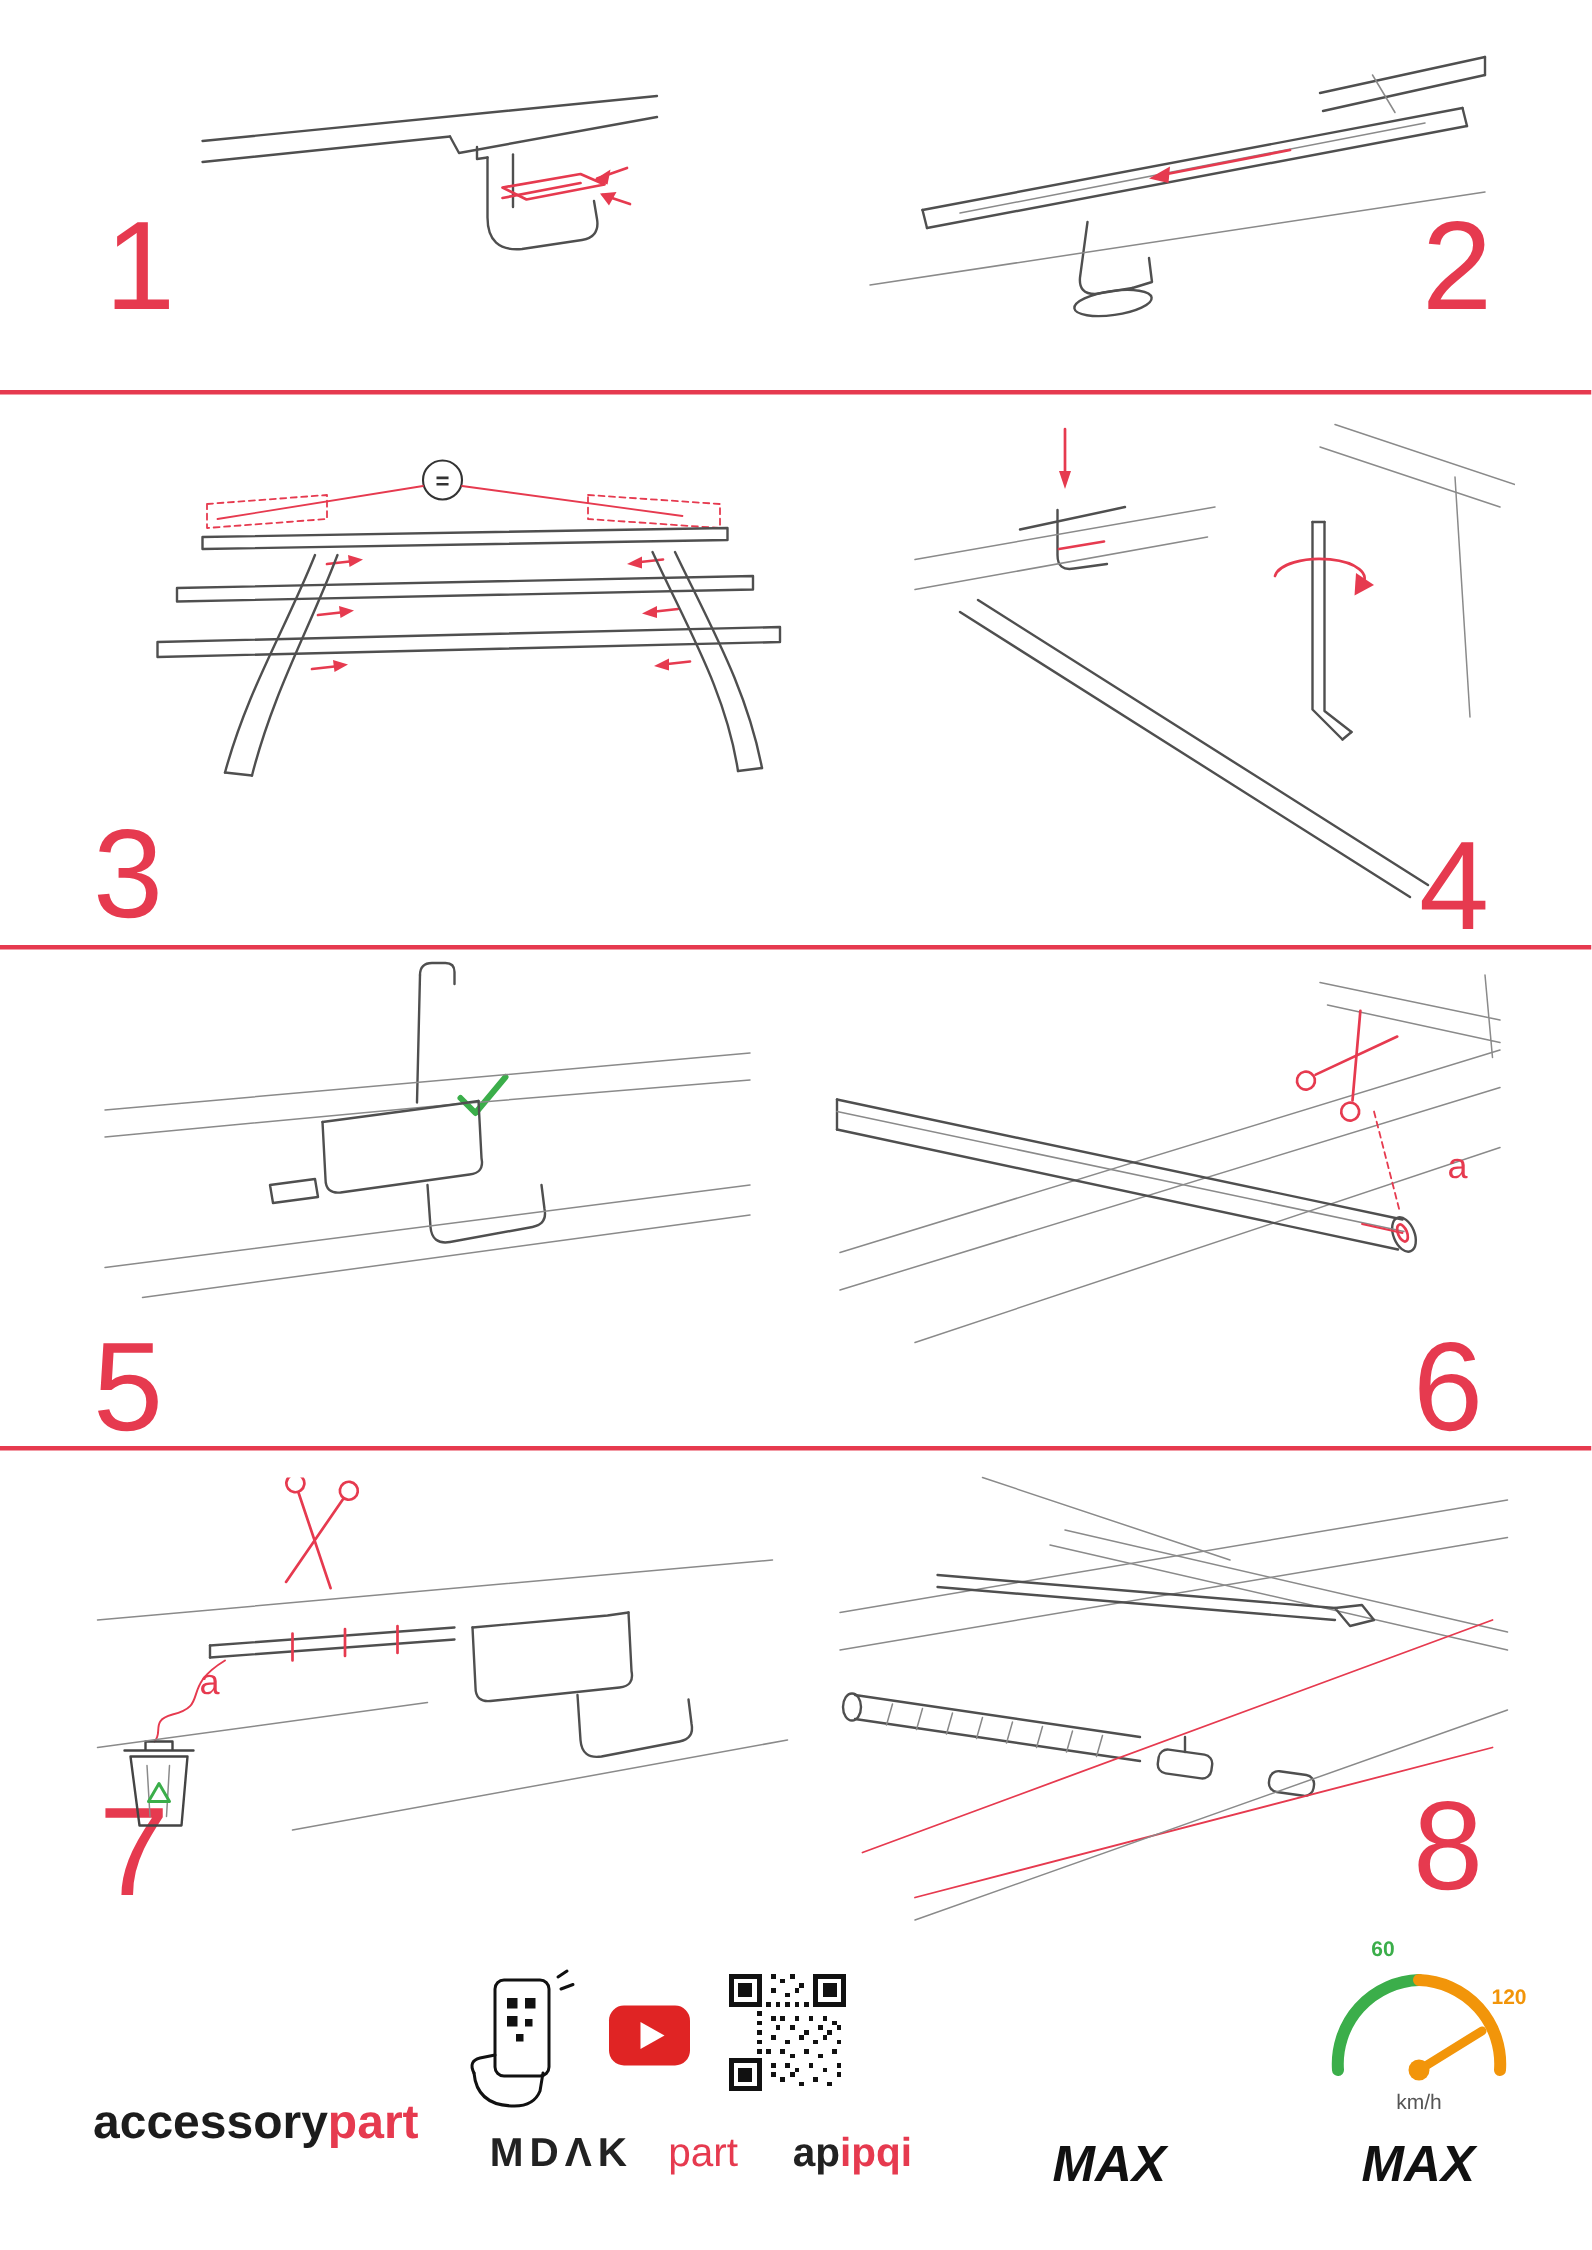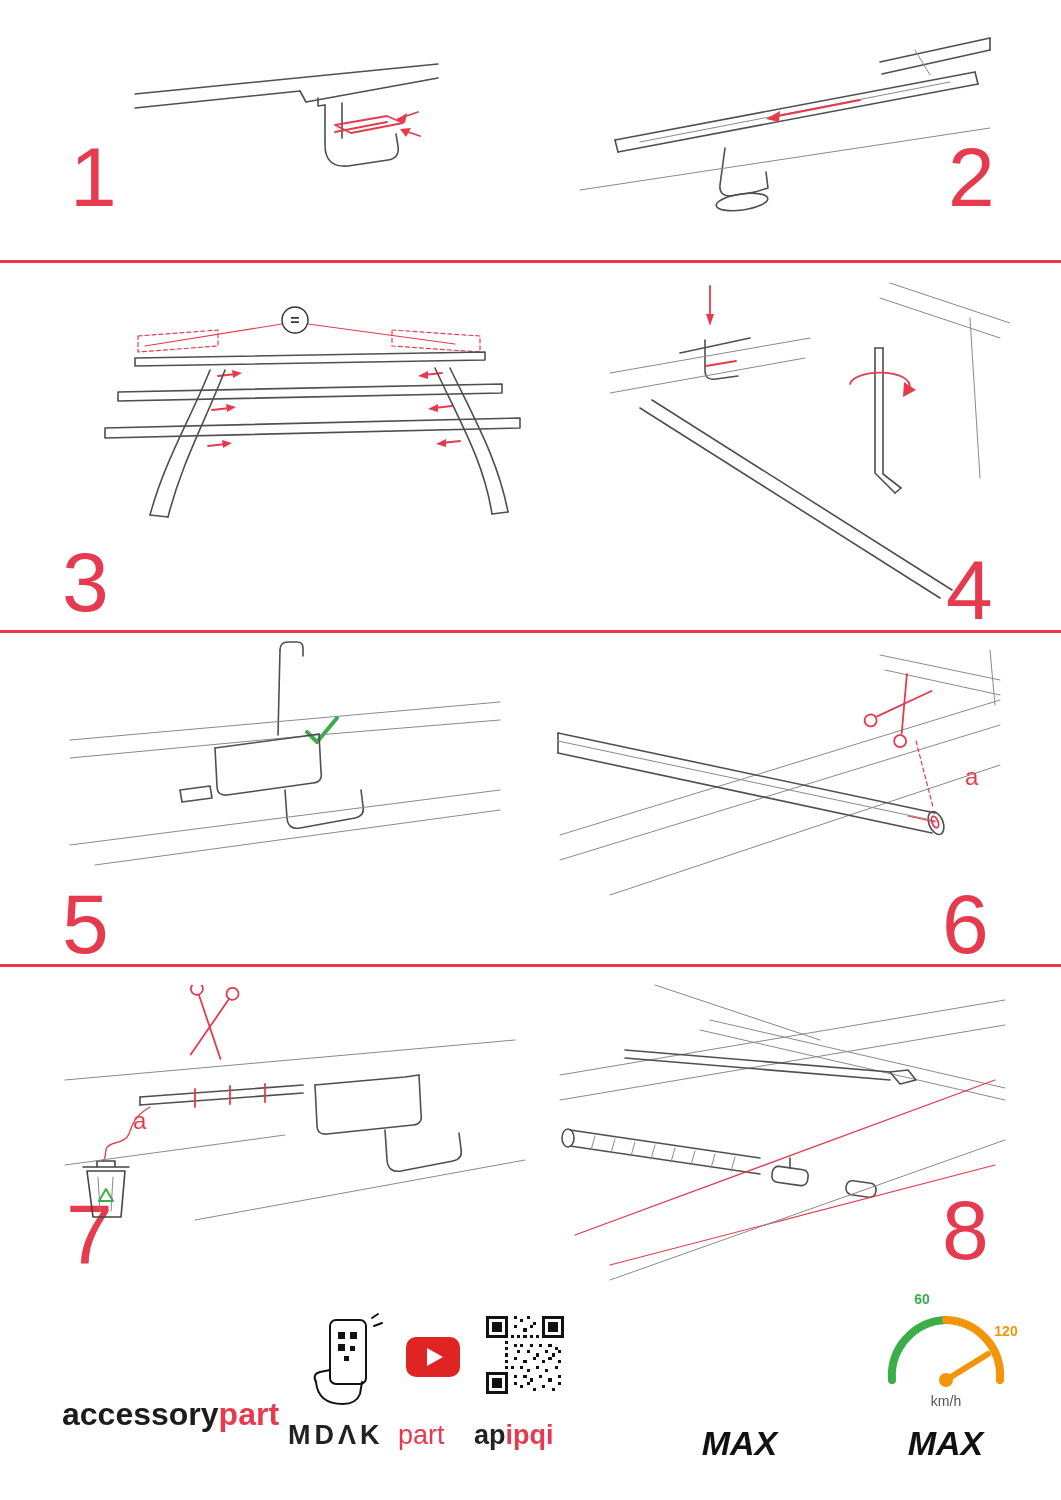--- a/index.html
+++ b/index.html
@@ -17,21 +17,21 @@
   .illustration{position:absolute;}
   svg .ln{fill:none;stroke:var(--ink);stroke-width:1.6;stroke-linecap:round;stroke-linejoin:round;}
   svg .thin{fill:none;stroke:#8a8a8a;stroke-width:1;stroke-linecap:round;}
   svg .red{fill:none;stroke:var(--red);stroke-width:1.8;stroke-linecap:round;stroke-linejoin:round;}
   svg .redf{fill:var(--red);stroke:none;}
   svg .dash{stroke-dasharray:4,3;}
   svg .grn{fill:none;stroke:var(--green);stroke-width:4;stroke-linecap:round;stroke-linejoin:round;}
   .brand{position:absolute;left:60px;top:1322px;font-size:48px;font-weight:700;letter-spacing:2px;color:var(--blue);}
   .accpart{position:absolute;left:62px;top:1396px;font-size:32px;font-weight:700;color:#1c1c1c;}
   .accpart .r{color:var(--red);}
-  .logo-text{position:absolute;top:1420px;font-size:27px;font-weight:600;color:#222;text-align:left;}
+  .logo-text{position:absolute;top:1420px;font-size:27px;font-weight:600;color:#222;text-align:right;margin-left:24px;}
   .mdak{left:288px;width:110px;letter-spacing:4px;}
   .ipqi{left:398px;width:70px;color:var(--red);font-weight:500;}
   .apline{left:474px;width:110px;}
   .apline .r{color:var(--red);}
   .maxlabel{position:absolute;top:1424px;font-size:34px;font-weight:700;color:#111;text-align:center;font-style:italic;}
 </style>
 </head>
 <body>
 
 <div class="page">

